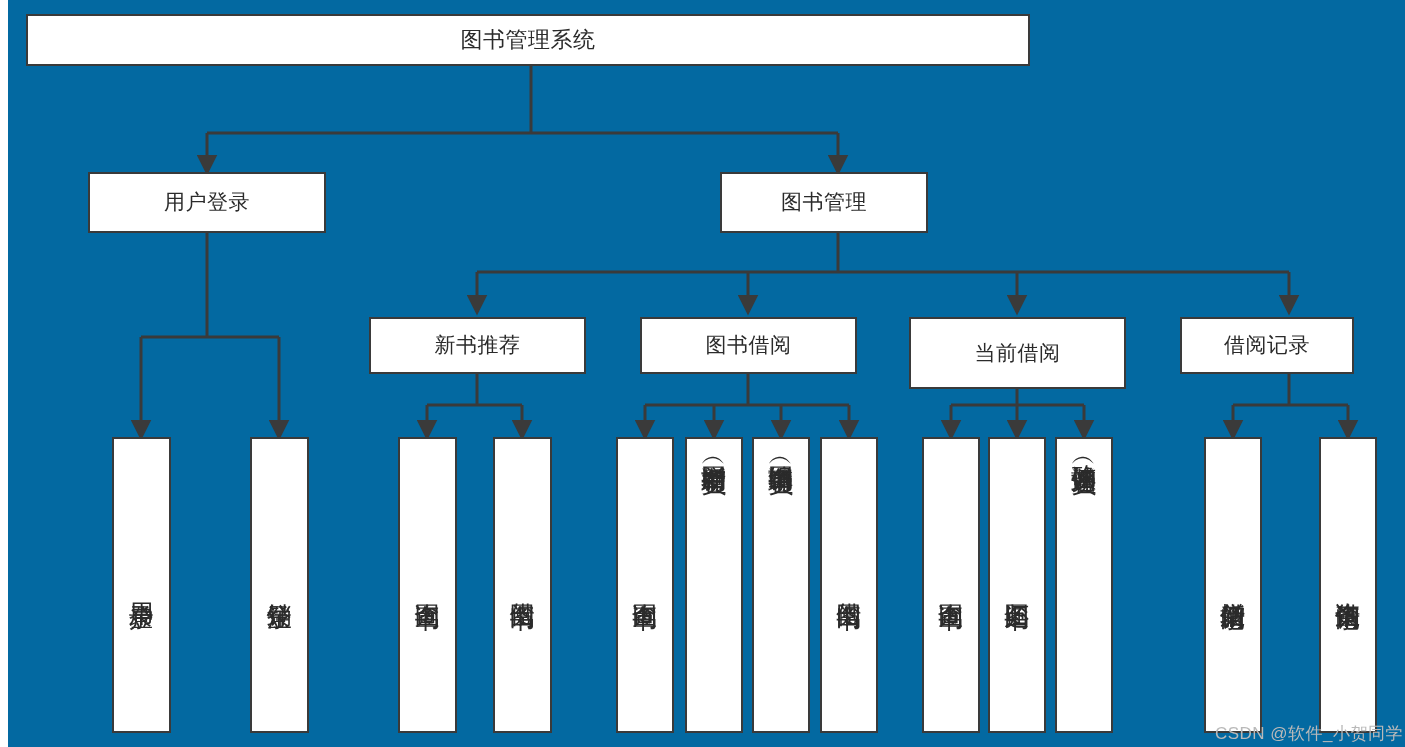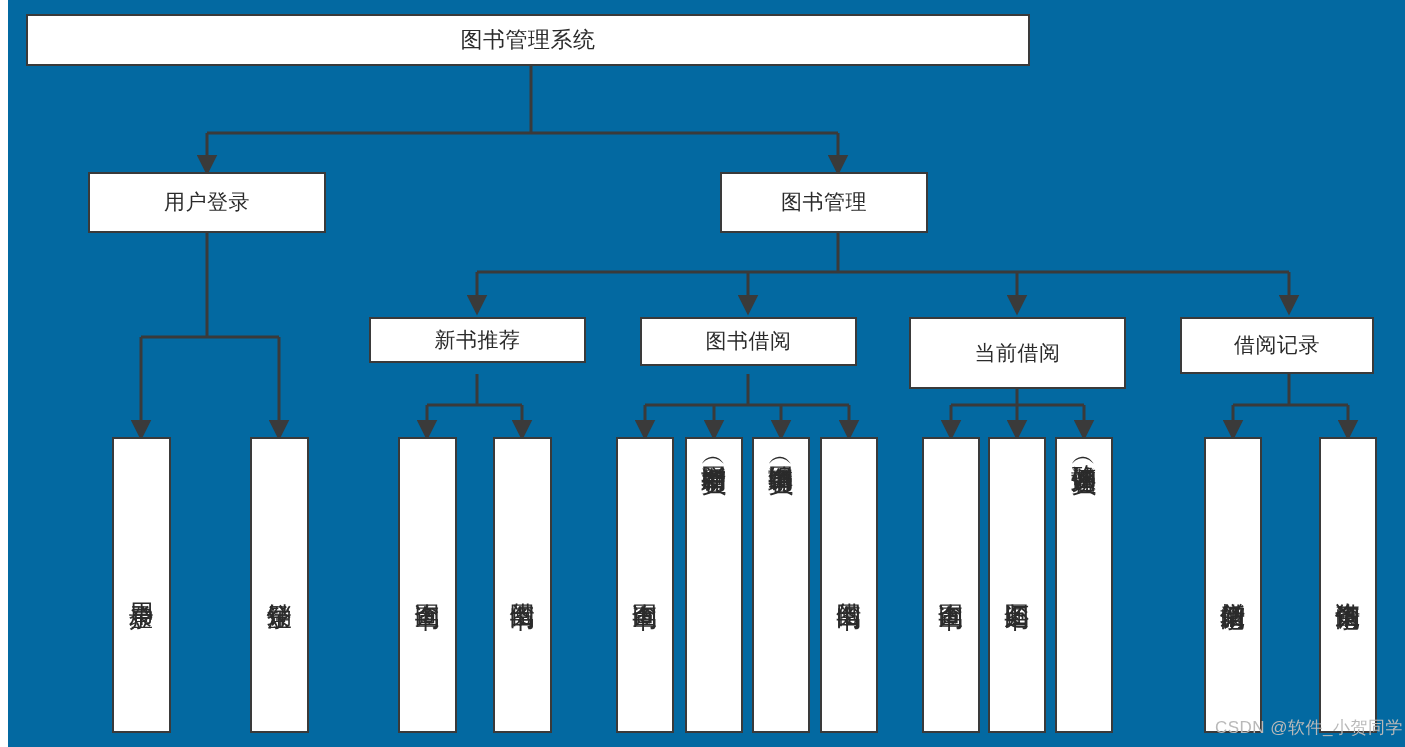--- a/index.html
+++ b/index.html
@@ -60,21 +60,21 @@
     letter-spacing: 1px;
     max-height: 282px;
   }
   .node-vertical.center-text {
     align-items: center;
     padding-top: 0;
   }
   #watermark {
     position: absolute;
     right: 10px;
-    bottom: 8px;
+    bottom: 2px;
     font-size: 17px;
     color: #b9b9b9;
     white-space: nowrap;
     letter-spacing: 0.5px;
     pointer-events: none;
   }
 </style>
 </head>
 <body>
 
@@ -134,30 +134,30 @@
     <span class="label">图书管理系统</span>
   </div>
 
   <div class="node node-horizontal" style="left:80px; top:172px; width:238px; height:61px;">
     <span class="label">用户登录</span>
   </div>
   <div class="node node-horizontal" style="left:712px; top:172px; width:208px; height:61px;">
     <span class="label">图书管理</span>
   </div>
 
-  <div class="node node-horizontal" style="left:361px; top:317px; width:217px; height:46px;">
+  <div class="node node-horizontal" style="left:361px; top:317px; width:217px; height:57px;">
     <span class="label">新书推荐</span>
   </div>
-  <div class="node node-horizontal" style="left:632px; top:317px; width:217px; height:49px;">
+  <div class="node node-horizontal" style="left:632px; top:317px; width:217px; height:57px;">
     <span class="label">图书借阅</span>
   </div>
   <div class="node node-horizontal" style="left:901px; top:317px; width:217px; height:72px;">
     <span class="label">当前借阅</span>
   </div>
-  <div class="node node-horizontal" style="left:1172px; top:317px; width:194px; height:57px;">
+  <div class="node node-horizontal" style="left:1172px; top:317px; width:174px; height:57px;">
     <span class="label">借阅记录</span>
   </div>
 
   <div class="node node-vertical center-text" style="left:104px; top:437px; width:59px; height:296px;">
     <span class="label">用户登录</span>
   </div>
   <div class="node node-vertical center-text" style="left:242px; top:437px; width:59px; height:296px;">
     <span class="label">注销登录</span>
   </div>
 

